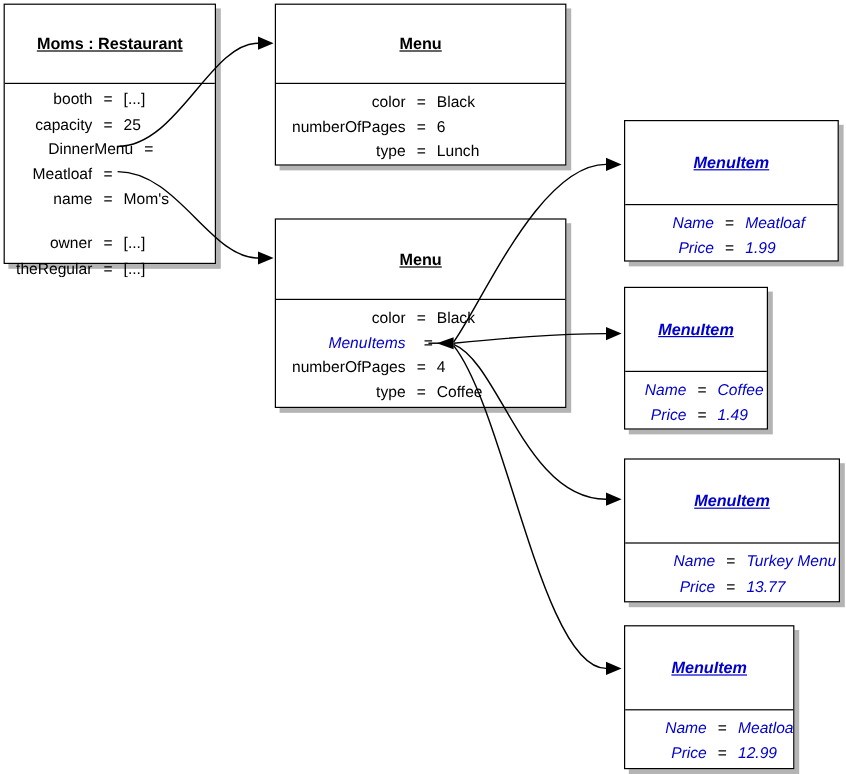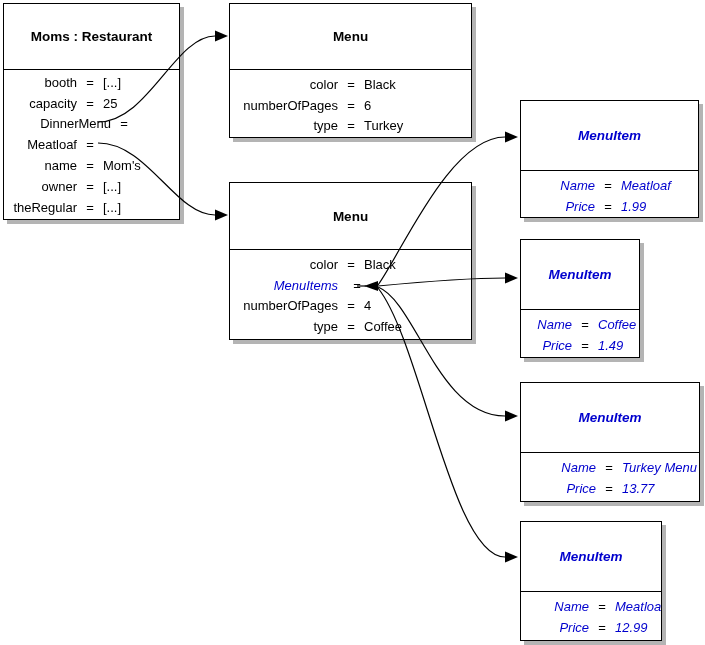--- a/index.html
+++ b/index.html
@@ -16,21 +16,21 @@
     border:1.5px solid #000000;
     box-shadow:4px 4px 0 #b4b4b4;
     box-sizing:border-box;
   }
   .box-title{
     display:flex;align-items:center;justify-content:center;
     border-bottom:1px solid #000000;
     box-sizing:border-box;
   }
   .box-title span{
-    font-size:13.5px;font-weight:bold;
+    font-size:13.5px;font-weight:bold;text-decoration:underline;
     color:#000000;white-space:nowrap;
   }
   .uml-box.accent .box-title span{color:var(--blue);font-style:italic;}
 
   .attrs{box-sizing:border-box;}
   .attr-row{
     display:grid;align-items:center;
     height:20.8px;font-size:13px;column-gap:6px;
     white-space:nowrap;color:#000000;
   }
@@ -105,21 +105,21 @@
         <div class="attr-row" style="grid-template-columns: 73px 14px 1fr;">
           <span class="attr-name">Meatloaf</span>
           <span class="attr-eq">=</span>
           <span class="attr-value"></span>
         </div>
         <div class="attr-row" style="grid-template-columns: 73px 14px 1fr;">
           <span class="attr-name">name</span>
           <span class="attr-eq">=</span>
           <span class="attr-value">Mom's</span>
         </div>
-        <div class="attr-row" style="grid-template-columns: 73px 14px 1fr;">
+        <div class="attr-row" style="grid-template-columns: 73px 14px 1fr; margin-top: 16px;">
           <span class="attr-name">owner</span>
           <span class="attr-eq">=</span>
           <span class="attr-value">[...]</span>
         </div>
         <div class="attr-row" style="grid-template-columns: 73px 14px 1fr;">
           <span class="attr-name">theRegular</span>
           <span class="attr-eq">=</span>
           <span class="attr-value">[...]</span>
         </div>
       </div>
@@ -135,21 +135,21 @@
           <span class="attr-value">Black</span>
         </div>
         <div class="attr-row" style="grid-template-columns: 108px 14px 1fr;">
           <span class="attr-name">numberOfPages</span>
           <span class="attr-eq">=</span>
           <span class="attr-value">6</span>
         </div>
         <div class="attr-row" style="grid-template-columns: 108px 14px 1fr;">
           <span class="attr-name">type</span>
           <span class="attr-eq">=</span>
-          <span class="attr-value">Turkey</span>
+          <span class="attr-value">Lunch</span>
         </div>
       </div>
     </div>
     <div class="uml-box" style="left: 229px; top: 182px; width: 243px; height: 158px;">
       <div class="box-title" style="height: 67px;">
         <span>Menu</span>
       </div>
       <div class="attrs" style="padding-top: 4px;">
         <div class="attr-row" style="grid-template-columns: 108px 14px 1fr;">
           <span class="attr-name">color</span>

